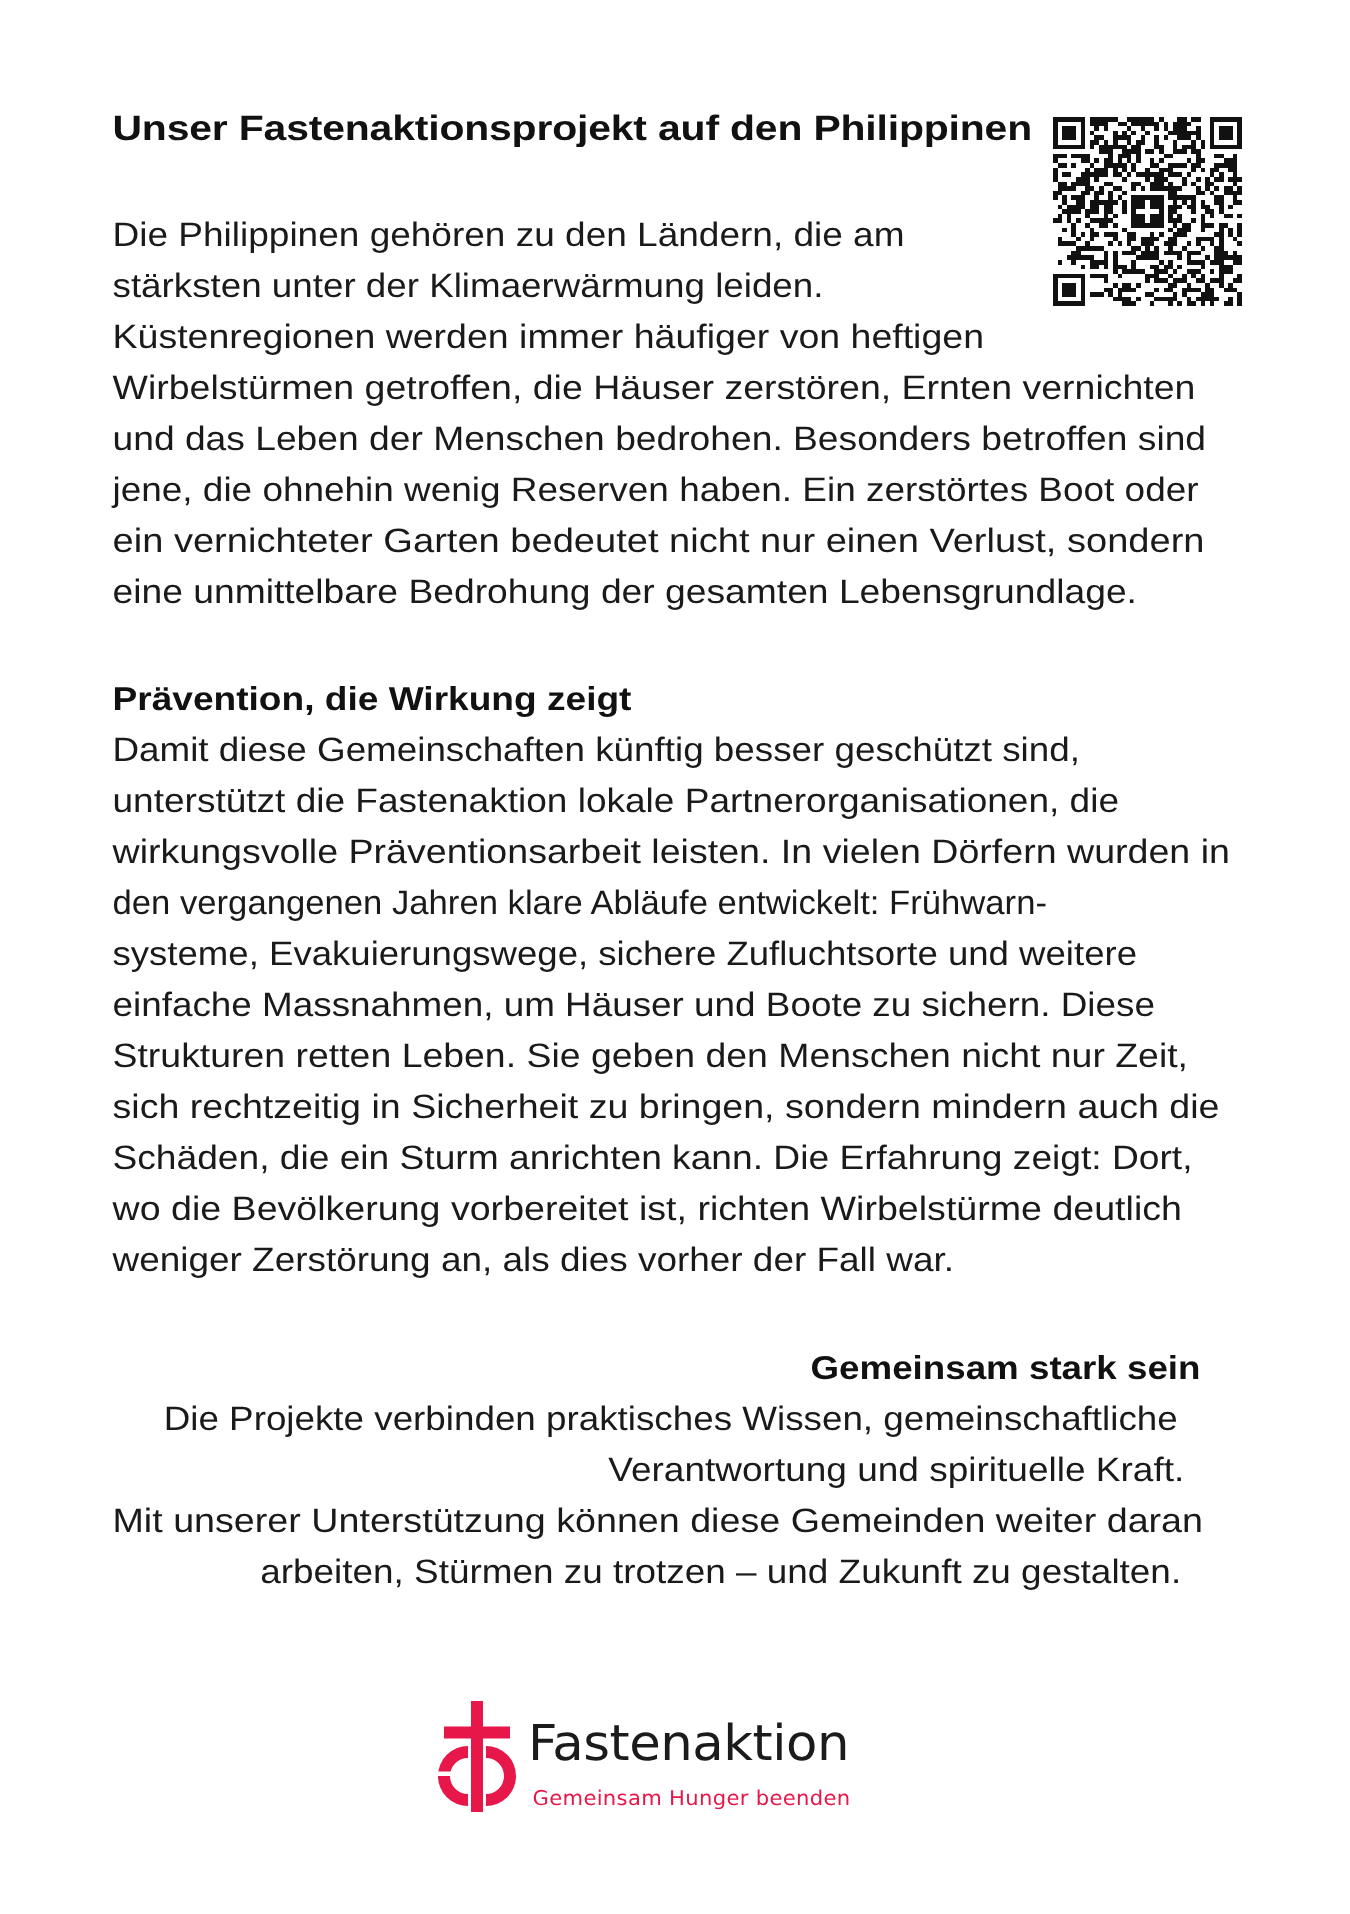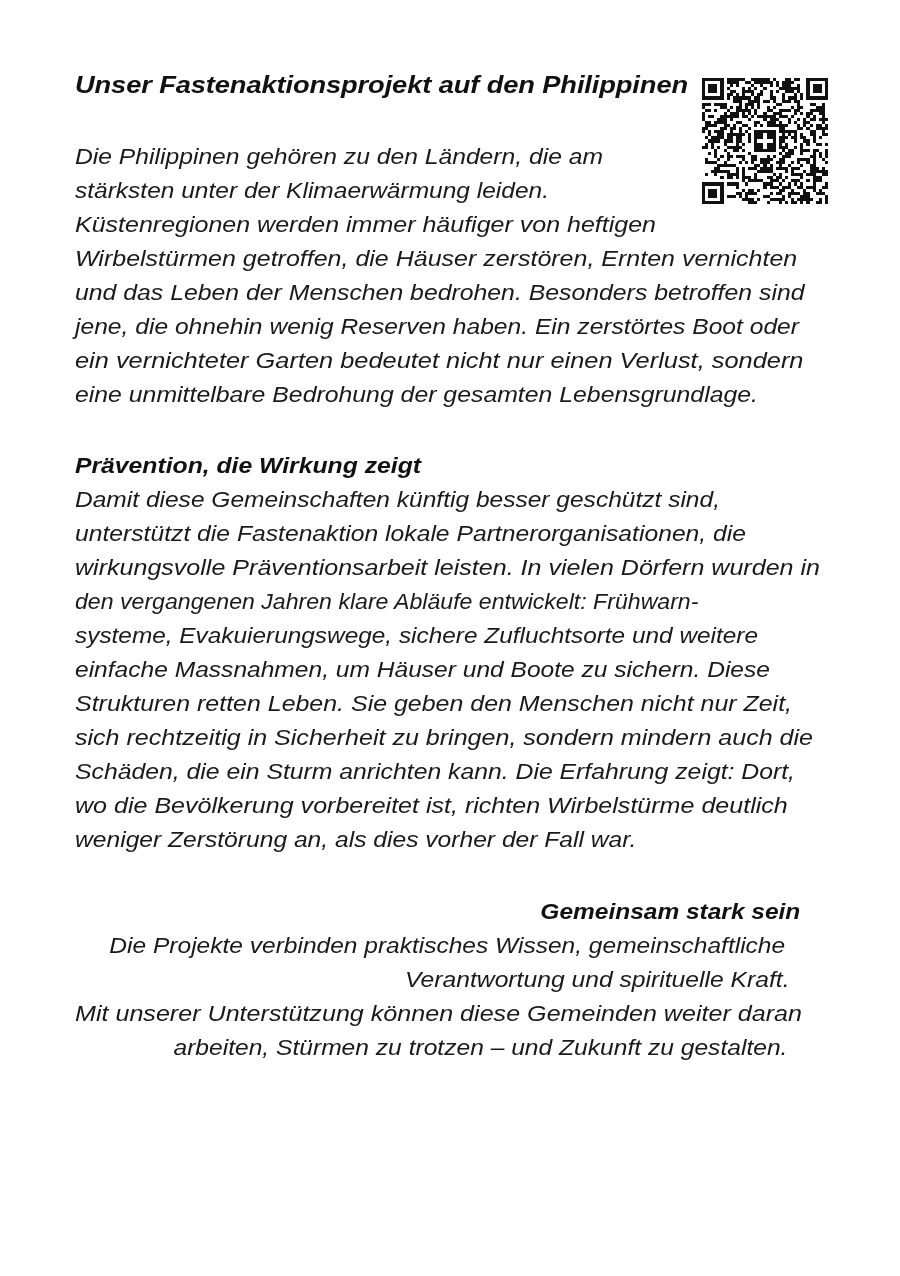--- a/index.html
+++ b/index.html
@@ -1,17 +1,17 @@
 <!DOCTYPE html>
 <html><head>
 <meta charset="utf-8">
 <style>
   html, body { margin: 0; padding: 0; background: #ffffff; }
   body { width: 900px; height: 1276px; position: relative; overflow: hidden; }
-  .page { position: absolute; left: 0; top: 0; width: 724px; height: 1276px; background: #fff; font-style: italic; }
+  .page { position: absolute; left: 0; top: 0; width: 724px; height: 1276px; background: #fff; }
   .title {
     position: absolute; left: 75px; top: 72px;
     font-family: "Liberation Sans", sans-serif; font-weight: bold;
     font-size: 23.5px; color: #111; white-space: nowrap; letter-spacing: -0.1px;
     transform-origin: left top;
   }
   .block { position: absolute; left: 75px; }
   .line {
     display: block; white-space: nowrap;
     font-family: "Liberation Sans", sans-serif; font-size: 22.5px;
@@ -894,13 +894,28 @@
   </div>
 
   <div class="block" style="top:895px;text-align:right;">
     <span class="h2" style="display: block; transform-origin: left center; transform: scaleX(1.1131);">Gemeinsam stark sein</span>
     <span class="line" style="display: block; transform: scaleX(1.0898);">Die Projekte verbinden praktisches Wissen, gemeinschaftliche</span>
     <span class="line" style="display: block; transform: scaleX(1.0965);">Verantwortung und spirituelle Kraft.</span>
     <span class="line" style="display: block; transform: scaleX(1.1157);">Mit unserer Unterstützung können diese Gemeinden weiter daran</span>
     <span class="line" style="display: block; transform: scaleX(1.0933);">arbeiten, Stürmen zu trotzen – und Zukunft zu gestalten.</span>
   </div>
 
+  <div class="logo">
+    <svg class="logo-mark" viewBox="0 0 56 76">
+      <g fill="#e8174a">
+        <rect x="24" y="0" width="8" height="74"></rect>
+        <rect x="6" y="17" width="44" height="8"></rect>
+
+        <path d="M22 30 A20 20 0 0 0 22 70 L22 62 A12 12 0 0 1 22 38 Z"></path>
+
+        <path d="M34 30 A20 20 0 0 1 34 70 L34 62 A12 12 0 0 0 34 38 Z"></path>
+      </g>
+      <rect x="2" y="47" width="12" height="3" fill="#ffffff"></rect>
+    </svg>
+    <div class="logo-word" style="transform-origin: left top; transform: scaleX(1.0364);">Fastenaktion</div>
+    <div class="logo-tag" style="transform-origin: left top; transform: scaleX(1.0361);">Gemeinsam Hunger beenden</div>
+  </div>
 </div>
 
 </body></html>

